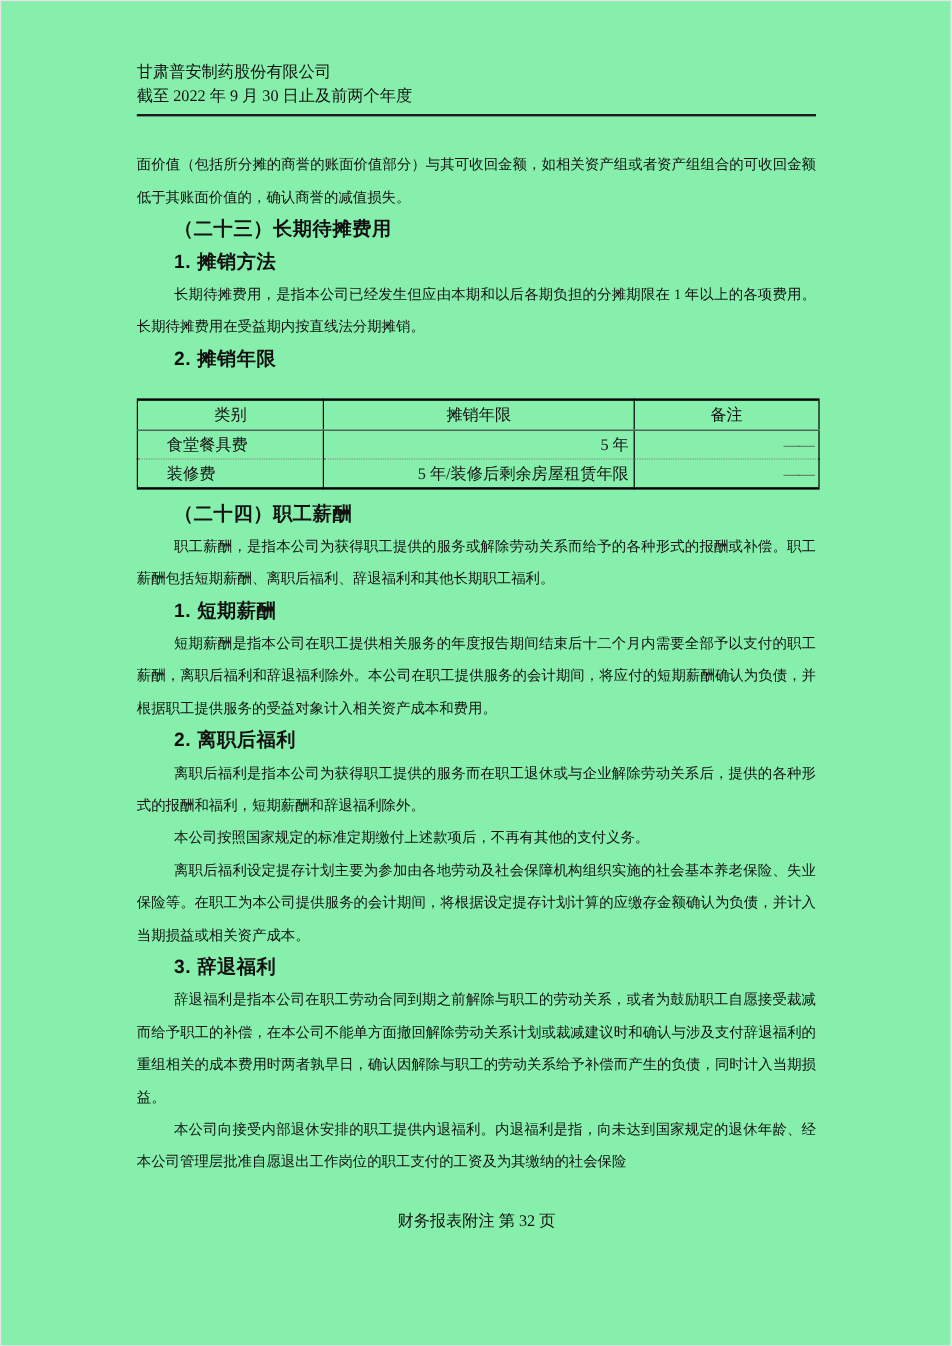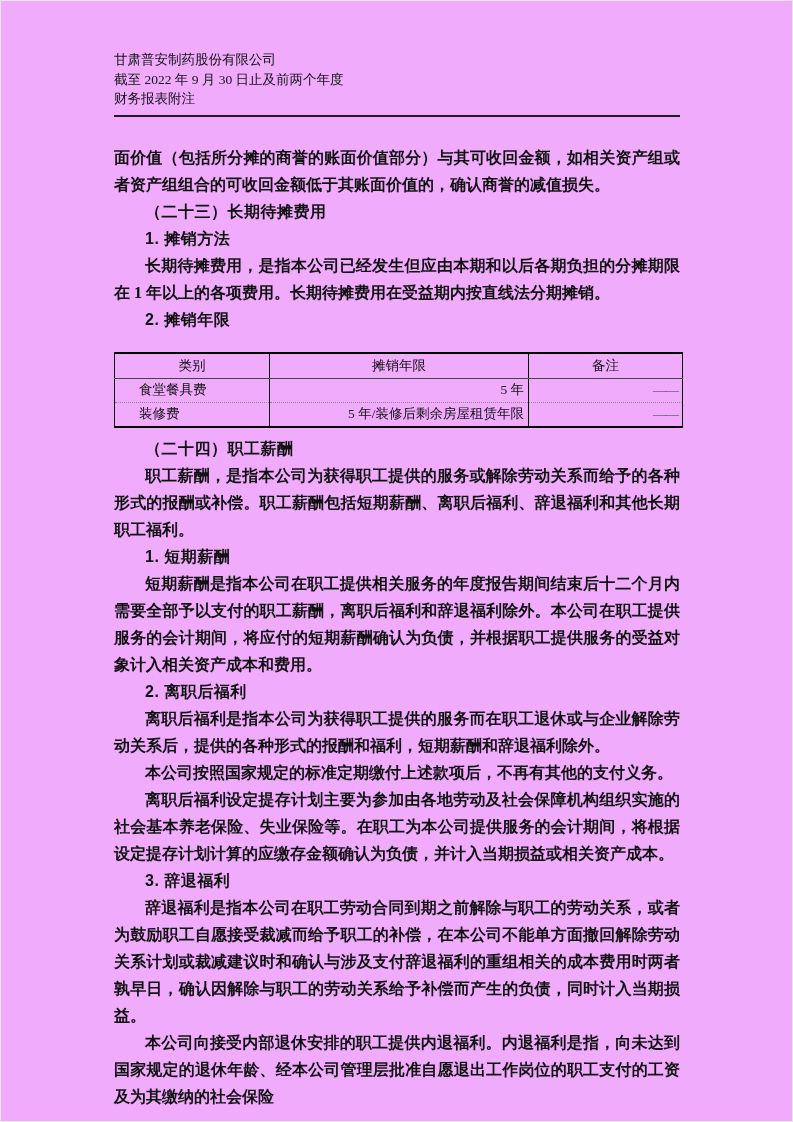--- a/index.html
+++ b/index.html
@@ -1,41 +1,40 @@
 <!DOCTYPE html>
 <html lang="zh"><head>
 <meta charset="utf-8">
 <style>
   html,body { margin:0; padding:0; background:#ffffff; }
   .page {
     position:relative;
     width:793px; height:1122px;
     margin:0 auto;
-    background:#f0abfc;
+    background:#86efac;
     color:#111;
     font-family:"Liberation Serif","DejaVu Serif",serif;
     box-sizing:border-box;
     padding:49px 112px 0 113px;
     overflow:hidden;
     border:1px solid #e5e5e5;
   }
   
   .doc-header { font-size:13.5px; line-height:19.5px; color:#111; }
   .header-rule {
     height:0; border:none;
     border-top:2px solid #1c1c1c;
     margin:6px 0 0 0;
   }
   
   .doc-body { margin-top:27px; }
   .para {
-    margin:0; font-size:16px; line-height:27px;
+    margin:0; font-size:12px; line-height:27px;
     text-align:justify; text-justify:inter-ideograph;
     word-break:break-all;
-    font-weight:bold;
   }
   .para.indent { text-indent:31px; }
   .heading {
     margin:0; font-size:16px; line-height:27px;
     font-weight:700; text-indent:31px;
     font-family:"Liberation Sans","DejaVu Sans",sans-serif;
     letter-spacing:0.5px;
   }
   
   table.amort {
@@ -67,21 +66,20 @@
   }
 </style>
 </head>
 <body>
 
 <div class="page">
 
   <div class="doc-header">
     <div>甘肃普安制药股份有限公司</div>
     <div>截至 2022 年 9 月 30 日止及前两个年度</div>
-    <div>财务报表附注</div>
   </div>
   <hr class="header-rule">
 
   <div class="doc-body">
 
     <p class="para">面价值（包括所分摊的商誉的账面价值部分）与其可收回金额，如相关资产组或者资产组组合的可收回金额低于其账面价值的，确认商誉的减值损失。</p>
     <p class="heading">（二十三）长期待摊费用</p>
     <p class="heading">1. 摊销方法</p>
     <p class="para indent">长期待摊费用，是指本公司已经发生但应由本期和以后各期负担的分摊期限在 1 年以上的各项费用。长期待摊费用在受益期内按直线法分期摊销。</p>
     <p class="heading">2. 摊销年限</p>

